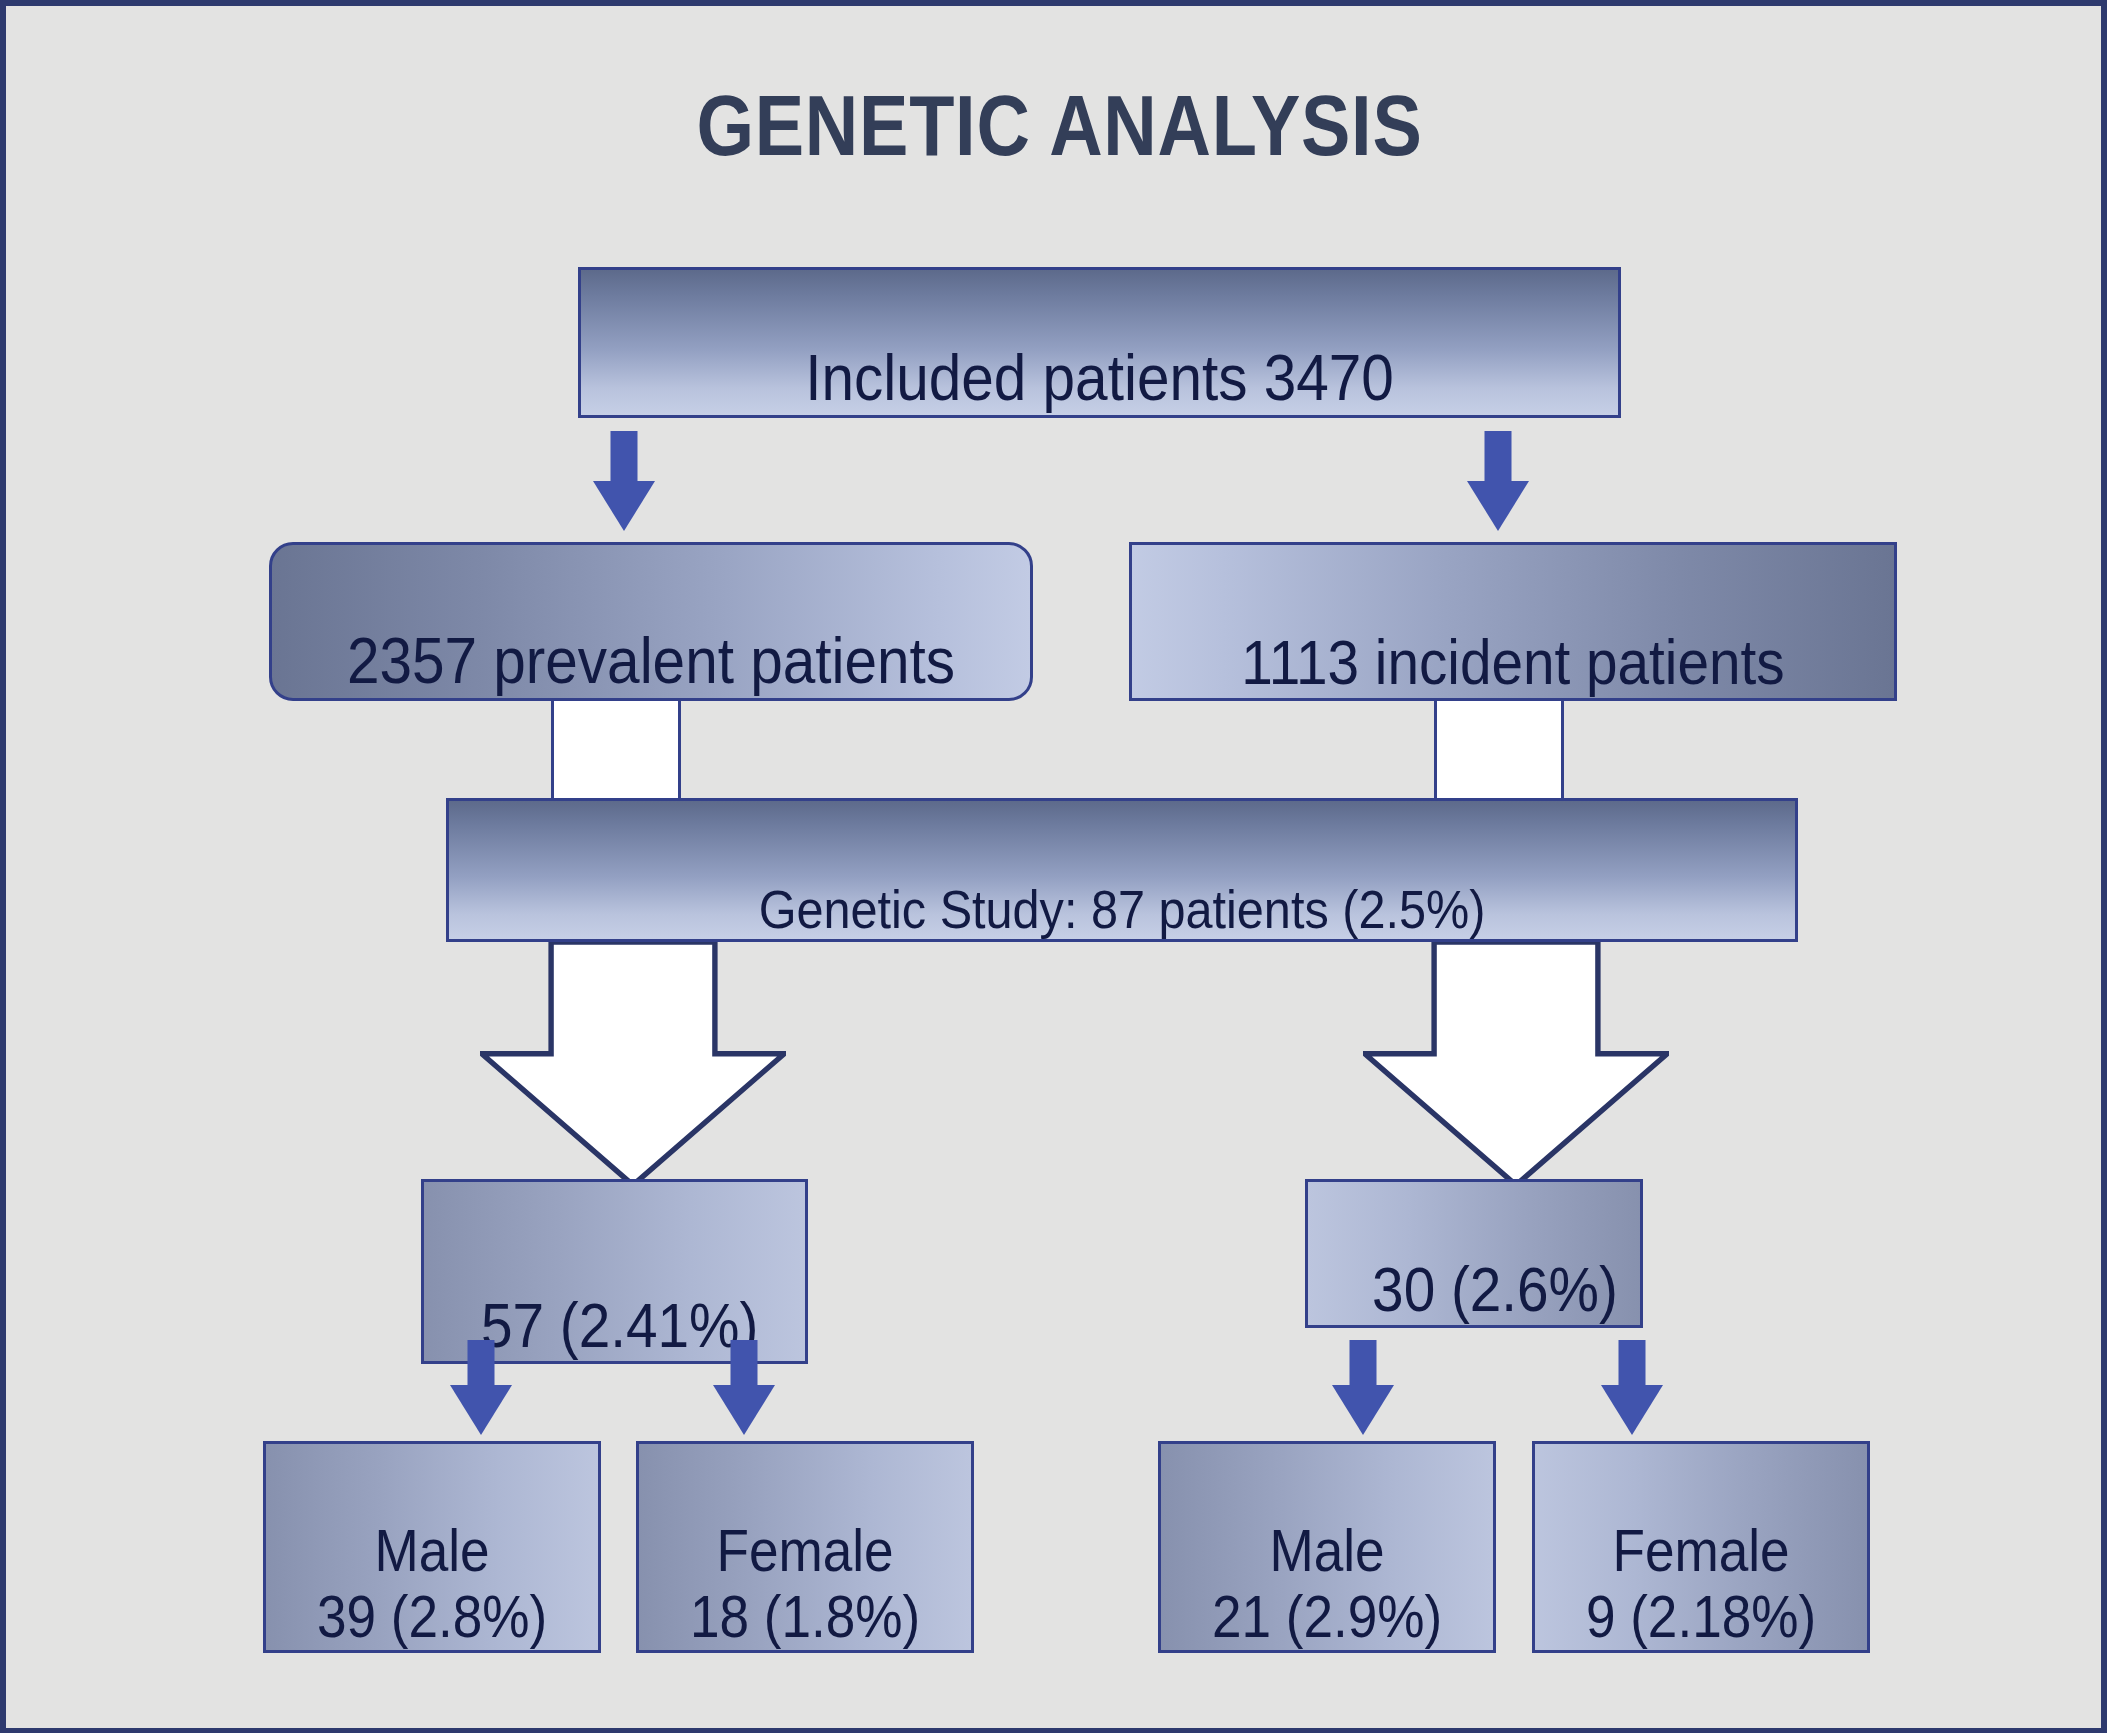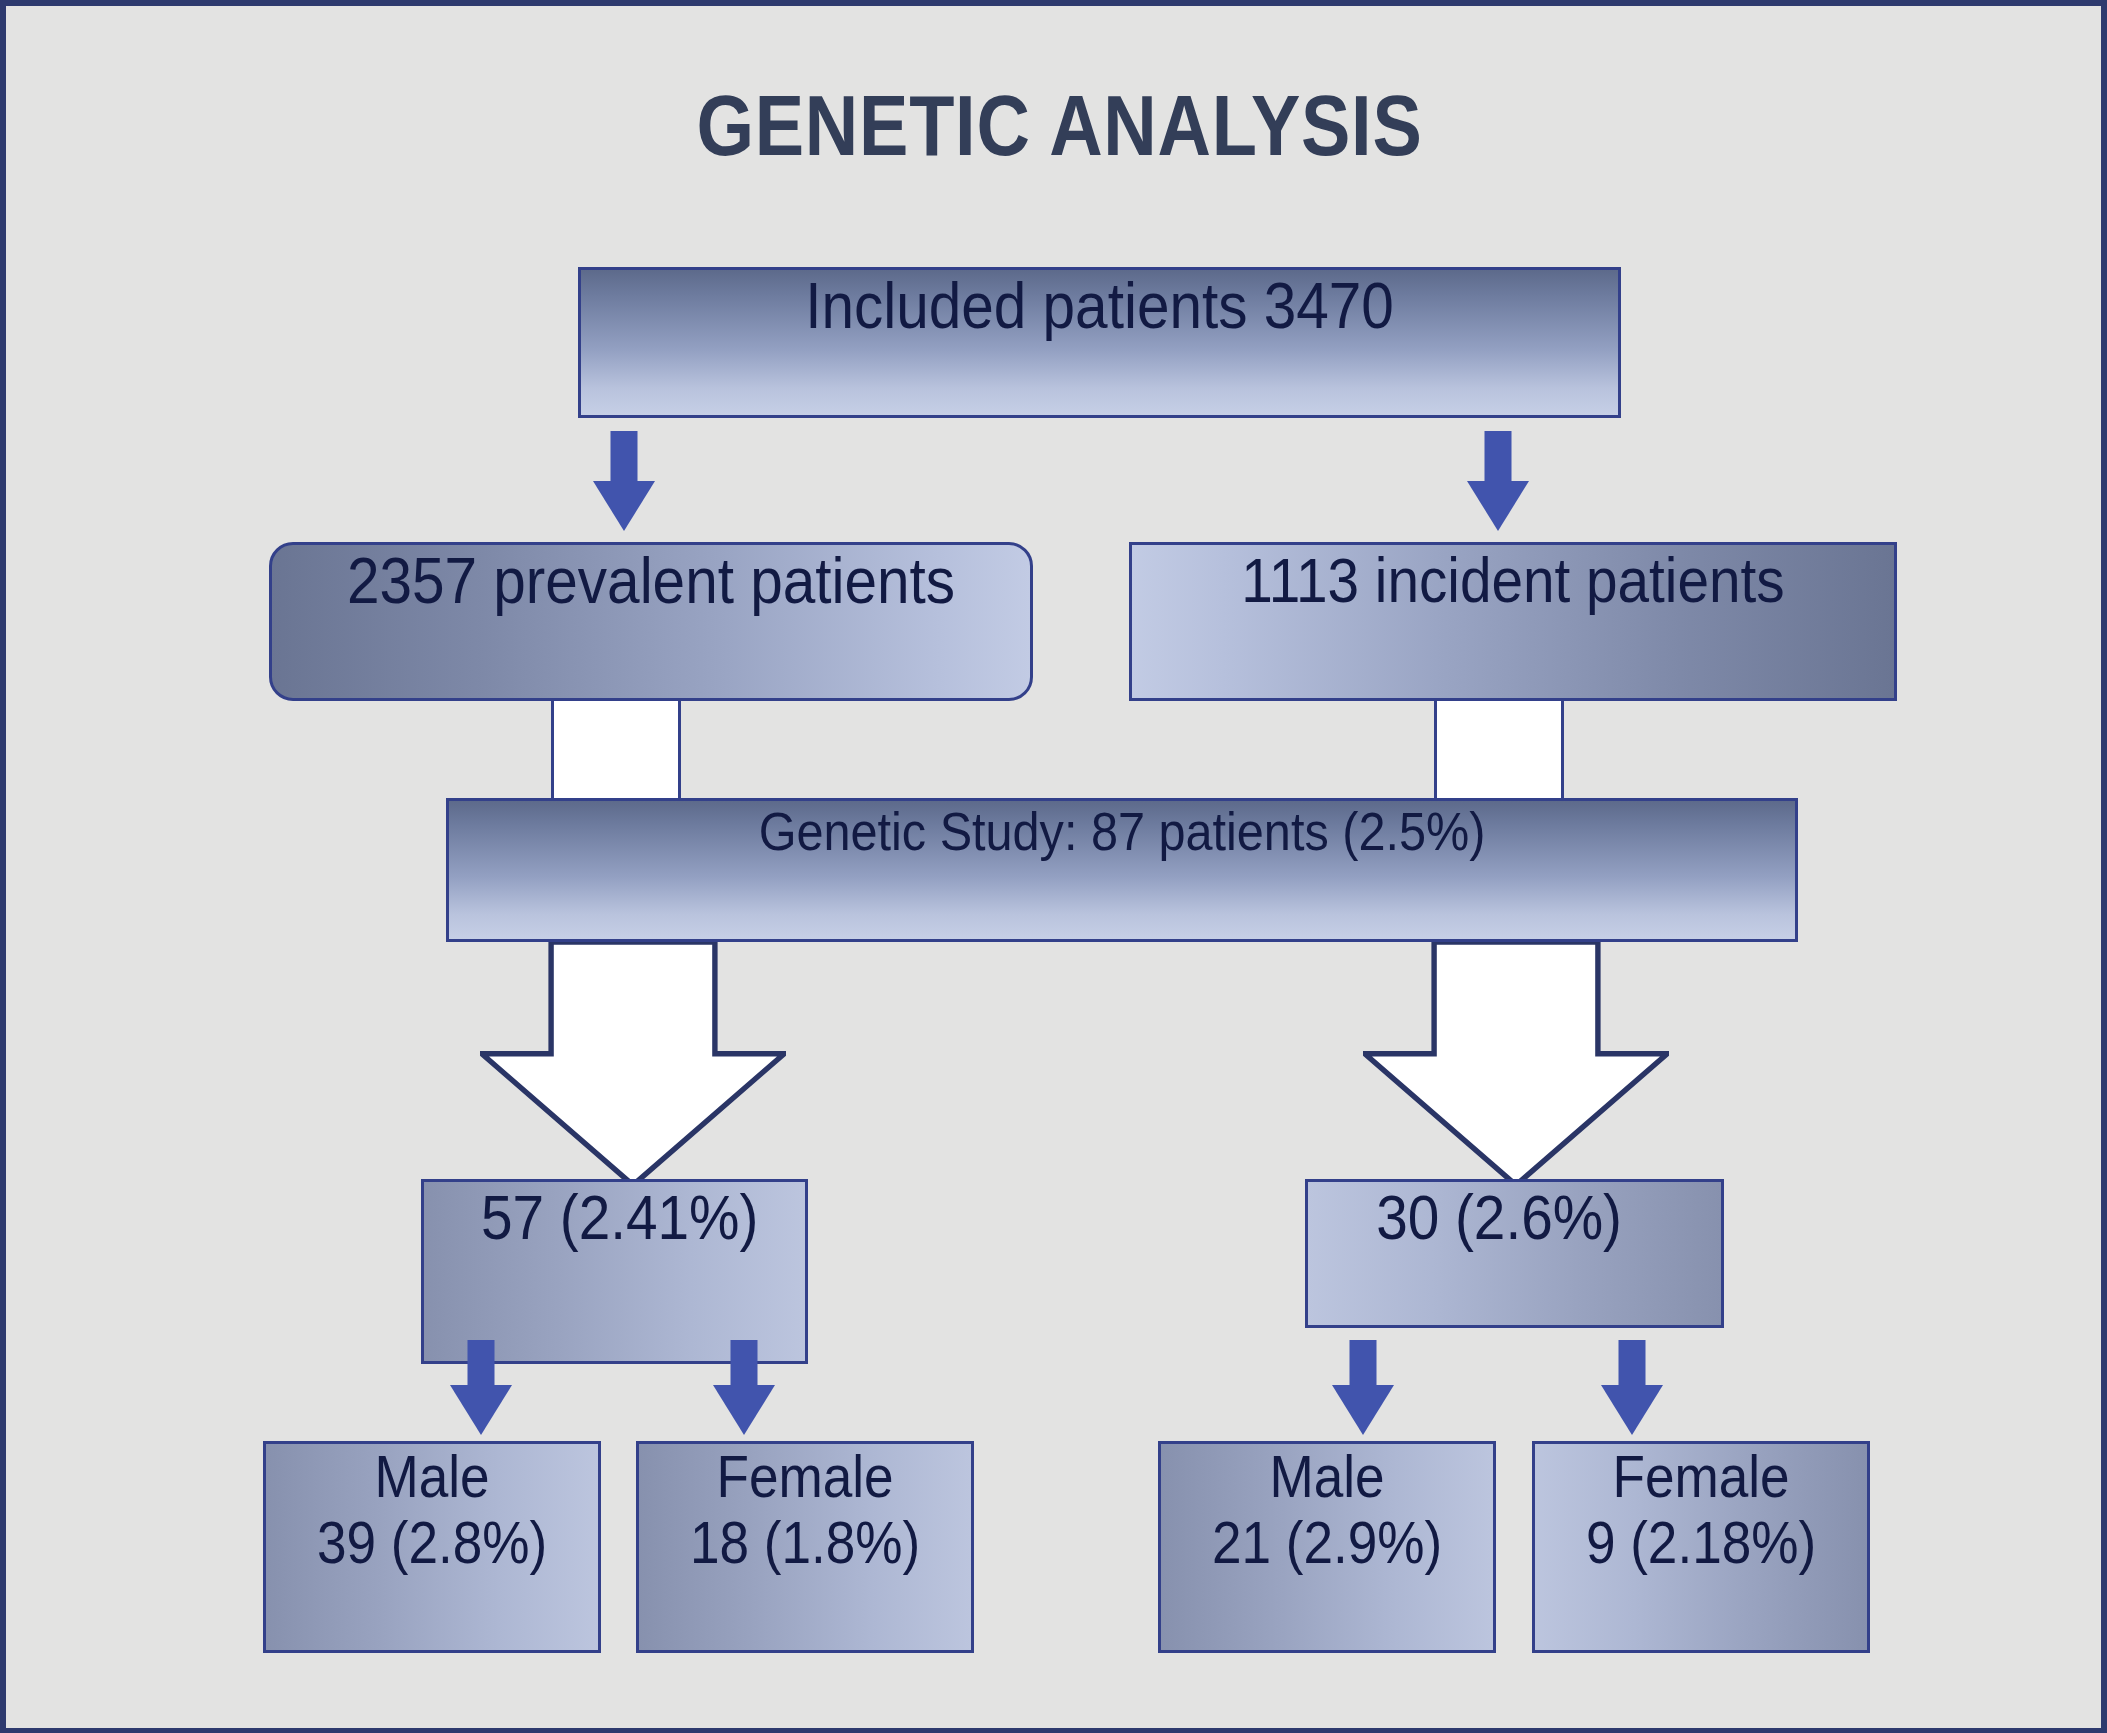--- a/index.html
+++ b/index.html
@@ -34,21 +34,21 @@
     transform-origin: center top;
     white-space: nowrap;
   }
 
   
   .node {
     position: absolute;
     box-sizing: border-box;
     border: 3.6px solid #33408a;
     display: flex;
-    align-items: flex-start;
+    align-items: flex-end;
     color: #121a43;
     font-family: "Liberation Sans", sans-serif;
     font-weight: 400;
     line-height: 1.12;
     text-rendering: optimizeLegibility;
   }
   .node .txt {
     display: block;
     width: 100%;
     transform: scaleX(0.9);
@@ -145,21 +145,21 @@
   <div class="arrow-big" style="left:1357px; top:936px;">
     <svg width="306" height="245" viewBox="0 0 340 272">
       <polygon points="79,0 261,0 261,124 338,124 170,270 2,124 79,124" fill="#ffffff" stroke="#2a3566" stroke-width="6" stroke-linejoin="miter"></polygon>
     </svg>
   </div>
 
   <div class="node grad-soft-ltr" style="left:415px; top:1173px; width:387px; height:185px; font-size:63px; justify-content:flex-start; padding-left:40px;">
     <span class="txt" style="text-align:left;">57 (2.41%)</span>
   </div>
 
-  <div class="node grad-soft-rtl" style="left:1299px; top:1173px; width:419px; height:149px; font-size:63px; justify-content:flex-start; padding-left:50px;">
+  <div class="node grad-soft-rtl" style="left:1299px; top:1173px; width:338px; height:149px; font-size:63px; justify-content:flex-start; padding-left:50px;">
     <span class="txt" style="text-align:left;">30 (2.6%)</span>
   </div>
 
   <div class="arrow-sm" style="left:475px; top:1334px;">
     <div class="stem" style="width:27px; height:52px;"></div>
     <div class="head" style="top:45px;"></div>
   </div>
   <div class="arrow-sm" style="left:738px; top:1334px;">
     <div class="stem" style="width:27px; height:52px;"></div>
     <div class="head" style="top:45px;"></div>

